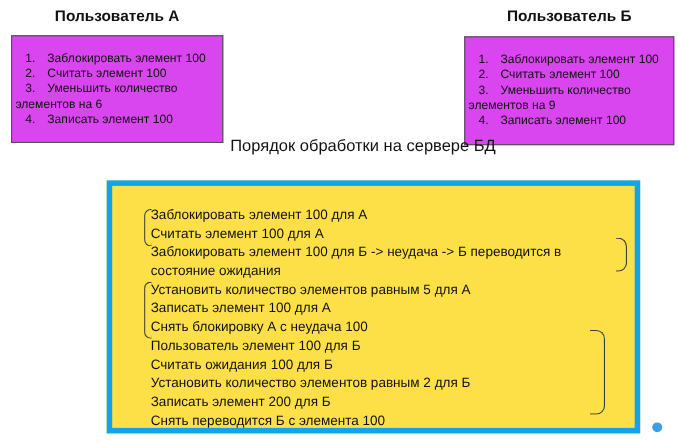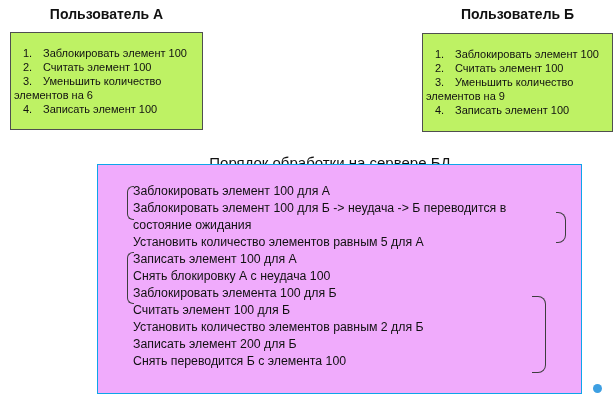--- a/index.html
+++ b/index.html
@@ -26,55 +26,55 @@
     text-align: center;
     color: #111111;
   }
   .title-a { left: 10px;  width: 193px; }
   .title-b { left: 422px; width: 191px; }
 
   
   .user-box {
     position: absolute;
     border: 1px solid #4f4f4f;
-    background: #bef264;
+    background: #d946ef;
     box-sizing: border-box;
     font-size: 11px;
     line-height: 14px;
     padding: 13px 4px 0 3px;
   }
   .box-a { left: 10px;  top: 32px; width: 193px; height: 98px; }
   .box-b { left: 422px; top: 33px; width: 191px; height: 99px; }
 
   .step { text-indent: 9px; }
   .step .num {
     display: inline-block;
     width: 20px;
     text-indent: 0;
   }
 
   
   .server-title {
     position: absolute;
     left: 80px;
-    top: 154px;
+    top: 124px;
     width: 500px;
     text-align: center;
     font-size: 15px;
     font-weight: normal;
     color: #111111;
   }
   .server-box {
     position: absolute;
     left: 97px;
     top: 164px;
     width: 485px;
     height: 230px;
-    border: 1px solid #0ea5e9;
-    background: #f0abfc;
+    border: 5px solid #0ea5e9;
+    background: #fde047;
     box-sizing: border-box;
   }
   .server-lines {
     position: absolute;
     left: 35px;
     top: 18px;
     right: 10px;
     font-size: 12.3px;
     line-height: 17px;
     white-space: nowrap;
@@ -138,27 +138,28 @@
       <div class="step"><span class="num">3.</span><span>Уменьшить количество элементов на 9</span></div>
       <div class="step"><span class="num">4.</span><span>Записать элемент 100</span></div>
     </div>
 
   <div class="server-title">Порядок обработки на сервере БД</div>
 
   <div class="server-box">
 
     <div class="server-lines">
         <div>Заблокировать элемент 100 для А</div>
+        <div>Считать элемент 100 для А</div>
         <div>Заблокировать элемент 100 для Б -&gt; неудача -&gt; Б переводится в</div>
         <div>состояние ожидания</div>
         <div>Установить количество элементов равным 5 для А</div>
         <div>Записать элемент 100 для А</div>
         <div>Снять блокировку А с неудача 100</div>
-        <div>Заблокировать элемента 100 для Б</div>
-        <div>Считать элемент 100 для Б</div>
+        <div>Пользователь элемент 100 для Б</div>
+        <div>Считать ожидания 100 для Б</div>
         <div>Установить количество элементов равным 2 для Б</div>
         <div>Записать элемент 200 для Б</div>
         <div>Снять переводится Б с элемента 100</div>
       </div>
 
     <div class="bracket bracket-left b-lb1"></div>
 
     <div class="bracket bracket-right b-rb1"></div>
 
     <div class="bracket bracket-left b-lb2"></div>

